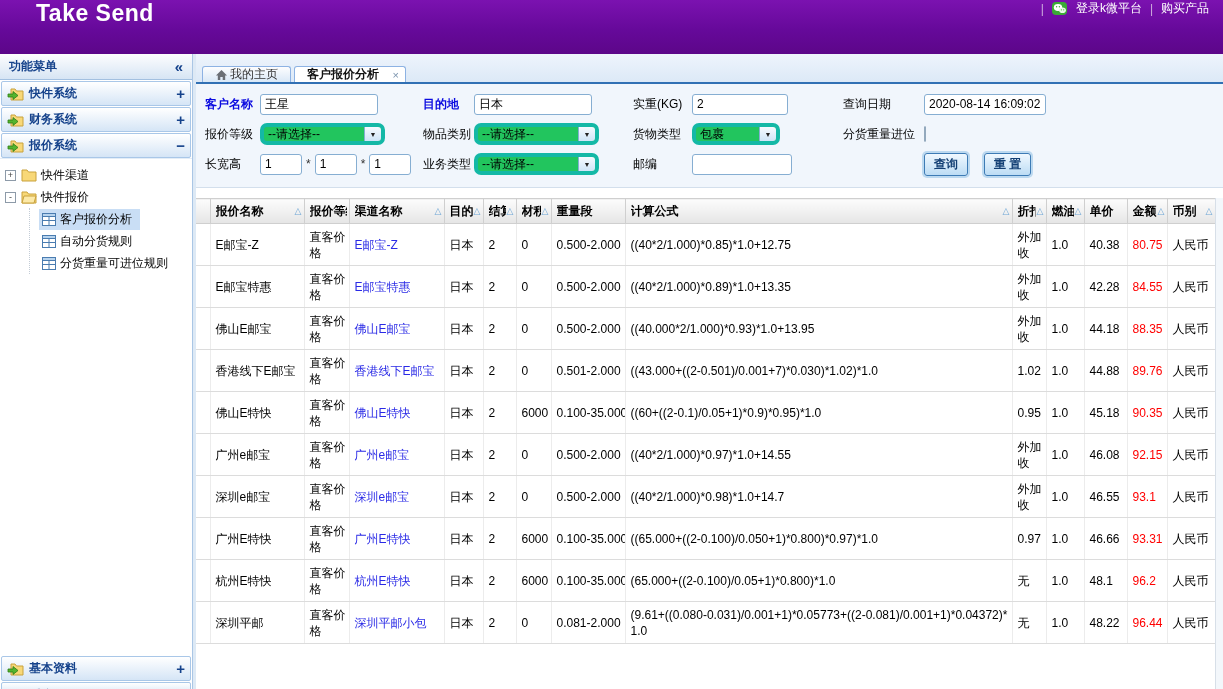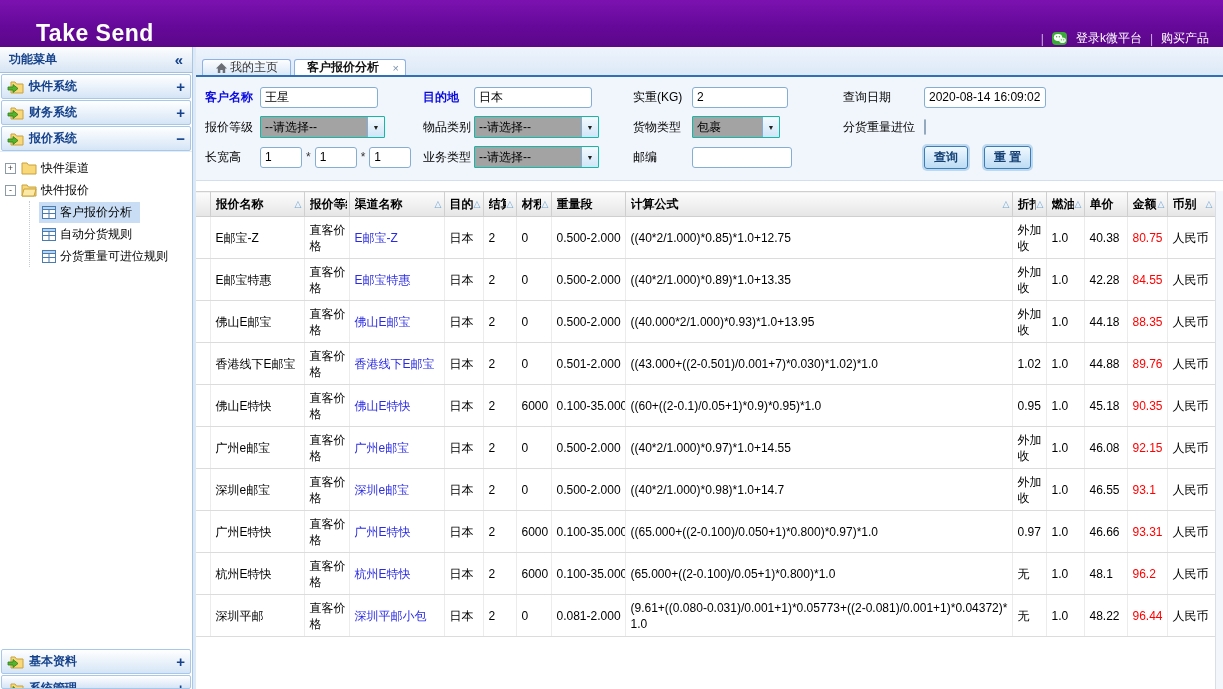--- a/index.html
+++ b/index.html
@@ -1,22 +1,22 @@
 <!DOCTYPE html>
 <html><head>
 <meta charset="utf-8">
 <style>
   * { margin:0; padding:0; box-sizing:border-box; }
   html,body { width:1223px; height:689px; overflow:hidden; background:#fff;
     font-family:"Liberation Sans","DejaVu Sans",sans-serif; font-size:12px; color:#000; }
   .page { position:relative; width:1223px; height:689px; overflow:hidden; }
 
   
-  .app-header { height:47px; background:linear-gradient(180deg,#7b12b0 0%,#66099a 55%,#5c0689 100%);
-    display:flex; align-items:flex-end; justify-content:space-between; padding:0 14px 0 36px; }
+  .app-header { height:54px; background:linear-gradient(180deg,#7b12b0 0%,#66099a 55%,#5c0689 100%);
+    display:flex; align-items:flex-start; justify-content:space-between; padding:0 14px 0 36px; }
   .brand { color:#fff; font-size:23px; font-weight:bold; letter-spacing:.5px; }
   .hdr-right { display:flex; align-items:center; color:#fff; gap:8px; }
   .hdr-right a { color:#fff; text-decoration:none; cursor:pointer; }
   .hdr-sep { color:#cfaede; }
   .wx { width:16px; height:16px; display:inline-block; }
 
   
   .body-row { display:flex; height:642px; }
   .sidebar { width:193px; height:642px; background:#fff; border-right:1px solid #aac6e5;
     display:flex; flex-direction:column; overflow:hidden; }
@@ -63,21 +63,21 @@
     align-items:center; height:26px; margin-bottom:4px; }
   .flabel { padding-left:3px; white-space:nowrap; overflow:hidden; }
   .flabel.req { color:#0b0be0;font-weight:bold; }
   .tinput { height:21px; width:118px; border:1px solid #86aed2; border-radius:3px; padding:0 4px;
     font-size:12px; font-family:inherit; background:#fff; color:#000; }
   .tinput.small { width:42px; }
   .tinput.w96 { width:96px; }
   .tinput.w100 { width:100px; }
   .tinput.w130 { width:122px; }
   .dimsep { padding:0 4px; color:#333; }
-  .tselect { width:125px; height:22px; border:1px solid #14b8a6; border-radius:1px; background:#a3a3a3;
+  .tselect { width:125px; height:22px; border:4px solid #14b8a6; border-radius:7px; background:#22c55e;
     display:flex; align-items:center; overflow:hidden; cursor:pointer; }
   .tselect .val { flex:1; padding:0 4px; white-space:nowrap; overflow:hidden; }
   .tselect .arrow { width:17px; align-self:stretch; border-left:1px solid #86aed2;
     background:linear-gradient(#f5fafe,#cfe5f7); display:flex; align-items:center; justify-content:center;
     font-size:7px; color:#222; }
   .tselect.w88 { width:88px; }
   .checkbox { width:13px; height:13px; border:1px solid #93a9bd; background:linear-gradient(#fff,#e9eef3);
     border-radius:1px; cursor:pointer; }
   .btnrow { display:flex; gap:16px; }
   .btn { height:23px; padding:0 9px; border:1px solid #3d7bb5; border-radius:3px;

